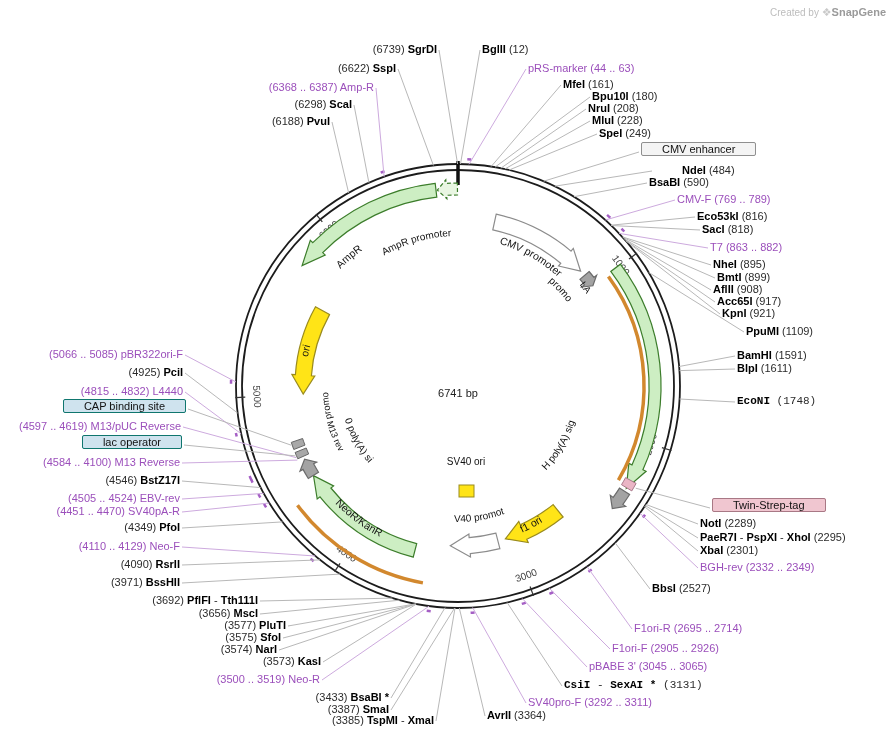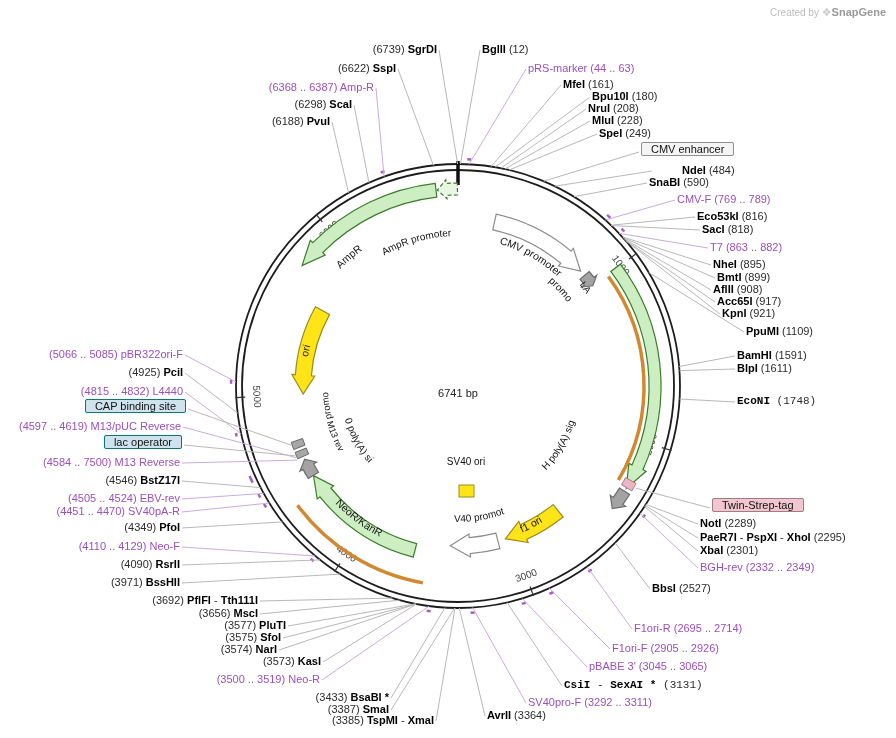--- a/index.html
+++ b/index.html
@@ -5,21 +5,21 @@
   html,body{margin:0;padding:0;background:#fff;}
   .stage{position:relative;width:896px;height:738px;background:#fff;overflow:hidden;
          font-family:"Liberation Sans",sans-serif;}
   svg{position:absolute;left:0;top:0;}
   svg text{font-family:"Liberation Sans",sans-serif;}
   #labels{position:absolute;left:0;top:0;width:896px;height:625px;pointer-events:none;}
   .slabel{position:absolute;white-space:nowrap;font-size:11px;line-height:13px;pointer-events:auto;}
   .k-n{font-weight:700;color:#000;}
   .k-p{color:#2b2b2b;}
   .k-m{color:#9b4fbb;}
-  .k-box,.k-boxpink,.k-boxblue{border-radius:2px;padding:0 9px;color:#111;font-size:11px;}
+  .k-box,.k-boxpink,.k-boxblue{border-radius:2px;padding:0 20px;color:#111;font-size:11px;}
   .k-box{background:#f4f4f4;border:1px solid #8f8f8f;}
   .k-boxpink{background:#f0c6d0;border:1px solid #a87885;}
   .k-boxblue{background:#cfe3ee;border:1px solid #0f766e;}
   .ctr{position:absolute;transform:translateX(-50%);text-align:center;white-space:nowrap;}
   .map-title{font-size:12.5px;font-weight:700;color:#000;}
   .map-size{font-size:11px;color:#222;text-align:right;}
   .float10{font-size:10px;color:#111;}
   .wm{position:absolute;top:6px;right:10px;font-size:10px;color:#bdbdbd;}
   .wm .brand{color:#9a9a9a;font-weight:700;font-size:11px;}
   .wm .logo{color:#c9c9c9;font-size:11px;}
@@ -175,21 +175,21 @@
       <div class="slabel" style="top: 62px; right: 500px;"><span class="k-p">(6622) </span><span class="k-n">SspI</span></div>
       <div class="slabel" style="top: 81px; right: 522px;"><span class="k-m">(6368 .. 6387) Amp-R</span></div>
       <div class="slabel" style="top: 98px; right: 544px;"><span class="k-p">(6298) </span><span class="k-n">ScaI</span></div>
       <div class="slabel" style="top: 115px; right: 566px;"><span class="k-p">(6188) </span><span class="k-n">PvuI</span></div>
       <div class="slabel" style="top: 348px; right: 713px;"><span class="k-m">(5066 .. 5085) pBR322ori-F</span></div>
       <div class="slabel" style="top: 366px; right: 713px;"><span class="k-p">(4925) </span><span class="k-n">PciI</span></div>
       <div class="slabel" style="top: 385px; right: 713px;"><span class="k-m">(4815 .. 4832) L4440</span></div>
       <div class="slabel" style="top: 400px; right: 710px;"><span class="k-boxblue">CAP binding site</span></div>
       <div class="slabel" style="top: 420px; right: 715px;"><span class="k-m">(4597 .. 4619) M13/pUC Reverse</span></div>
       <div class="slabel" style="top: 436px; right: 714px;"><span class="k-boxblue">lac operator</span></div>
-      <div class="slabel" style="top: 456px; right: 716px;"><span class="k-m">(4584 .. 7500) M13 Reverse</span></div>
+      <div class="slabel" style="top: 456px; right: 716px;"><span class="k-m">(4584 .. 4100) M13 Reverse</span></div>
       <div class="slabel" style="top: 474px; right: 716px;"><span class="k-p">(4546) </span><span class="k-n">BstZ17I</span></div>
       <div class="slabel" style="top: 492px; right: 716px;"><span class="k-m">(4505 .. 4524) EBV-rev</span></div>
       <div class="slabel" style="top: 505px; right: 716px;"><span class="k-m">(4451 .. 4470) SV40pA-R</span></div>
       <div class="slabel" style="top: 521px; right: 716px;"><span class="k-p">(4349) </span><span class="k-n">PfoI</span></div>
       <div class="slabel" style="top: 540px; right: 716px;"><span class="k-m">(4110 .. 4129) Neo-F</span></div>
       <div class="slabel" style="top: 558px; right: 716px;"><span class="k-p">(4090) </span><span class="k-n">RsrII</span></div>
       <div class="slabel" style="top: 576px; right: 716px;"><span class="k-p">(3971) </span><span class="k-n">BssHII</span></div>
       <div class="slabel" style="top: 594px; right: 638px;"><span class="k-p">(3692) </span><span class="k-n">PflFI</span><span class="k-p"> - </span><span class="k-n">Tth111I</span></div>
       <div class="slabel" style="top: 607px; right: 638px;"><span class="k-p">(3656) </span><span class="k-n">MscI</span></div>
       <div class="slabel" style="top: 619px; right: 610px;"><span class="k-p">(3577) </span><span class="k-n">PluTI</span></div>
@@ -218,21 +218,21 @@
       <div class="slabel" style="top: 325px; left: 746px;"><span class="k-n">PpuMI</span><span class="k-p"> (1109)</span></div>
       <div class="slabel" style="top: 307px; left: 722px;"><span class="k-n">KpnI</span><span class="k-p"> (921)</span></div>
       <div class="slabel" style="top: 295px; left: 717px;"><span class="k-n">Acc65I</span><span class="k-p"> (917)</span></div>
       <div class="slabel" style="top: 283px; left: 713px;"><span class="k-n">AflII</span><span class="k-p"> (908)</span></div>
       <div class="slabel" style="top: 271px; left: 717px;"><span class="k-n">BmtI</span><span class="k-p"> (899)</span></div>
       <div class="slabel" style="top: 258px; left: 713px;"><span class="k-n">NheI</span><span class="k-p"> (895)</span></div>
       <div class="slabel" style="top: 241px; left: 710px;"><span class="k-m">T7 (863 .. 882)</span></div>
       <div class="slabel" style="top: 223px; left: 702px;"><span class="k-n">SacI</span><span class="k-p"> (818)</span></div>
       <div class="slabel" style="top: 210px; left: 697px;"><span class="k-n">Eco53kI</span><span class="k-p"> (816)</span></div>
       <div class="slabel" style="top: 193px; left: 677px;"><span class="k-m">CMV-F (769 .. 789)</span></div>
-      <div class="slabel" style="top: 176px; left: 649px;"><span class="k-n">SnaBI</span><span class="k-p"> (590)</span></div>
+      <div class="slabel" style="top: 176px; left: 649px;"><span class="k-n">BsaBI</span><span class="k-p"> (590)</span></div>
       <div class="slabel" style="top: 164px; left: 654px; padding-left: 28px;"><span class="k-n">NdeI</span><span class="k-p"> (484)</span></div>
       <div class="slabel" style="top: 143px; left: 641px;"><span class="k-box">CMV enhancer</span></div>
       <div class="slabel" style="top: 127px; left: 599px;"><span class="k-n">SpeI</span><span class="k-p"> (249)</span></div>
       <div class="slabel" style="top: 114px; left: 592px;"><span class="k-n">MluI</span><span class="k-p"> (228)</span></div>
       <div class="slabel" style="top: 102px; left: 588px;"><span class="k-n">NruI</span><span class="k-p"> (208)</span></div>
       <div class="slabel" style="top: 90px; left: 592px;"><span class="k-n">Bpu10I</span><span class="k-p"> (180)</span></div>
       <div class="slabel" style="top: 78px; left: 563px;"><span class="k-n">MfeI</span><span class="k-p"> (161)</span></div>
       <div class="slabel" style="top: 62px; left: 528px;"><span class="k-m">pRS-marker (44 .. 63)</span></div>
       <div class="slabel" style="top: 43px; left: 482px;"><span class="k-n">BglII</span><span class="k-p"> (12)</span></div>
       <div class="ctr float10" style="left: 466px; top: 456px;">SV40 ori</div>

